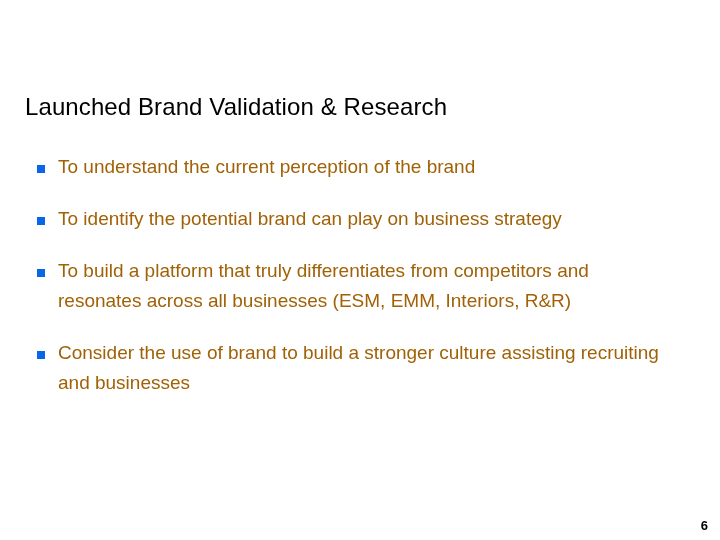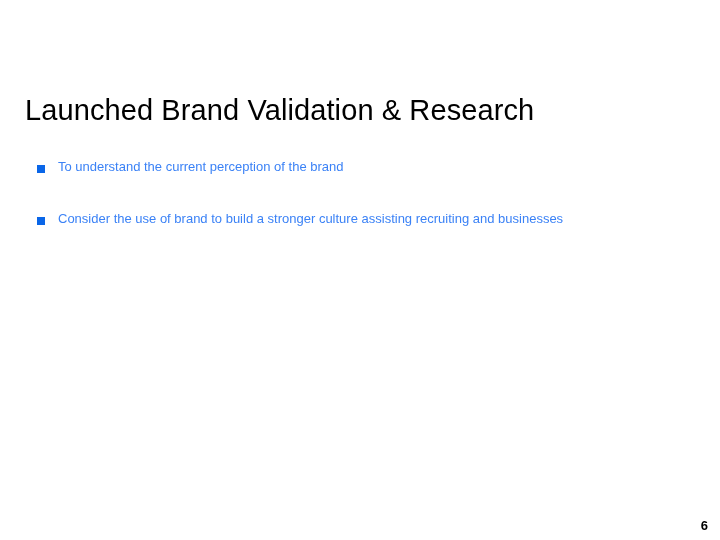--- a/index.html
+++ b/index.html
@@ -21,21 +21,21 @@
     height: 540px;
     background: #ffffff;
     box-sizing: border-box;
   }
 
   .slide-title {
     position: absolute;
     left: 25px;
     top: 76px;
     width: 660px;
-    font-size: 29px;
+    font-size: 24px;
     font-weight: normal;
     line-height: 30px;
     letter-spacing: 0.1px;
     color: #000000;
     white-space: nowrap;
   }
 
   .body-list {
     position: absolute;
     left: 25px;
@@ -43,23 +43,23 @@
     width: 650px;
     list-style: none;
     margin: 0;
     padding: 0;
   }
 
   .bullet-item {
     position: relative;
     padding-left: 33px;
     margin-bottom: 22px;
-    font-size: 13px;
+    font-size: 19px;
     line-height: 30px;
-    color: #3b82f6;
+    color: #a16207;
   }
 
   .bullet-item:last-child {
     margin-bottom: 0;
   }
 
   .bullet-marker {
     position: absolute;
     left: 12px;
     top: 13px;
@@ -91,21 +91,29 @@
 
   <h1 class="slide-title">Launched Brand Validation &amp; Research</h1>
 
   <ul class="body-list">
 
     <li class="bullet-item">
       <span class="bullet-marker"></span>
       <span class="bullet-text">To understand the current perception of the brand</span>
     </li>
 
+    <li class="bullet-item">
+      <span class="bullet-marker"></span>
+      <span class="bullet-text">To identify the potential brand can play on business strategy</span>
+    </li>
 
+    <li class="bullet-item">
+      <span class="bullet-marker"></span>
+      <span class="bullet-text">To build a platform that truly differentiates from competitors and resonates across all businesses (ESM, EMM, Interiors, R&amp;R)</span>
+    </li>
 
     <li class="bullet-item">
       <span class="bullet-marker"></span>
       <span class="bullet-text">Consider the use of brand to build a stronger culture assisting recruiting and businesses</span>
     </li>
 
   </ul>
 
   <div class="page-number">6</div>
 

